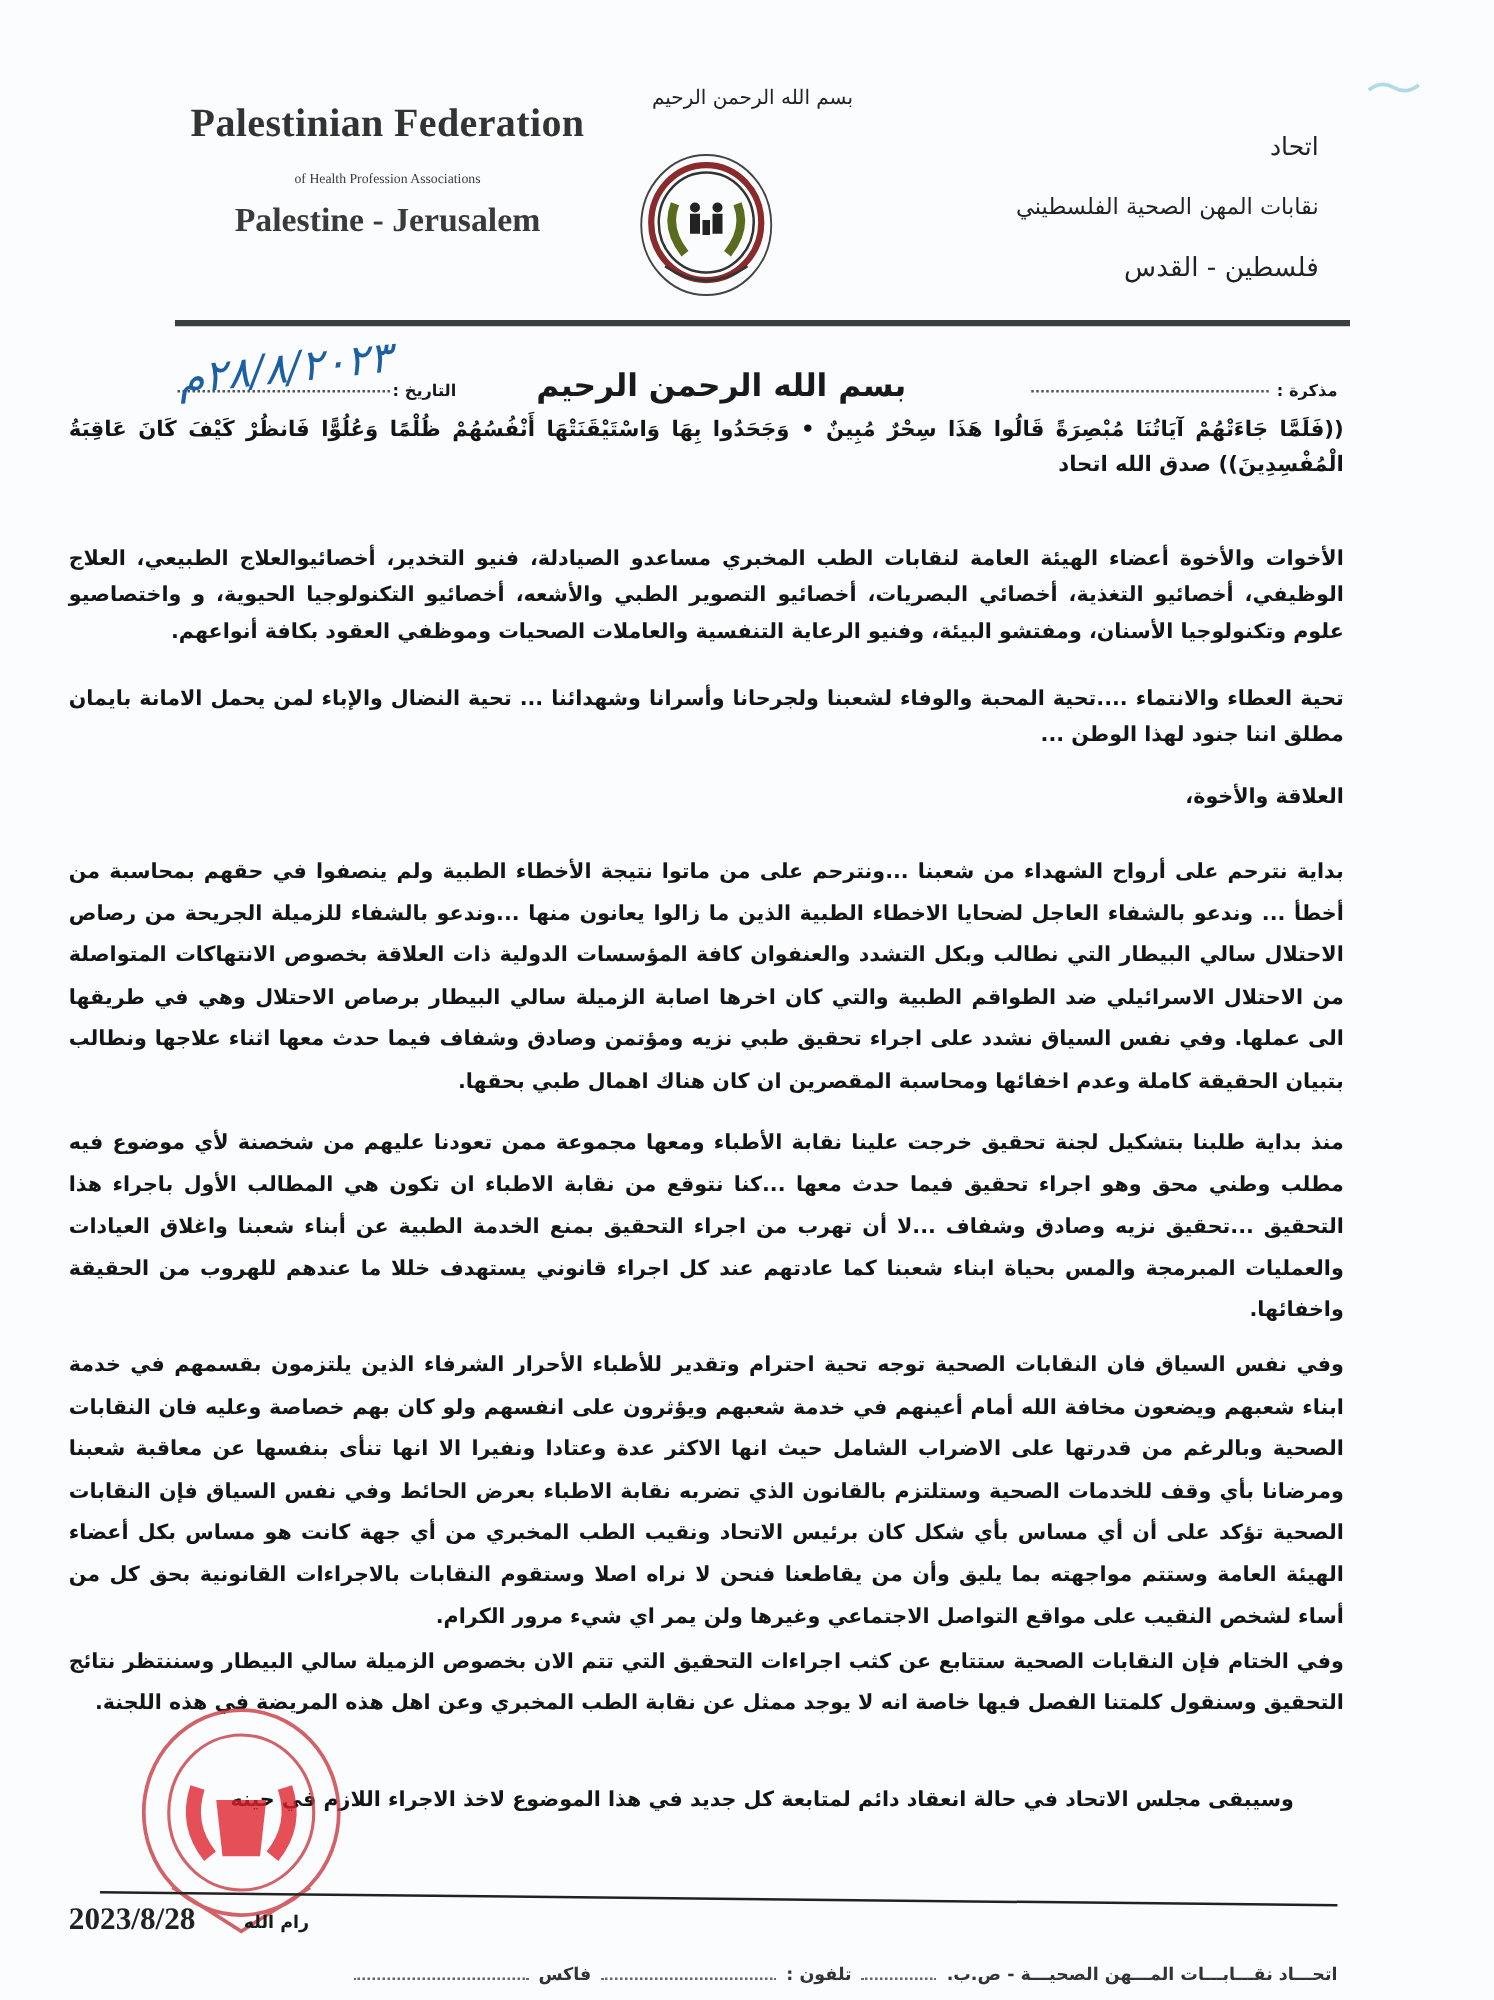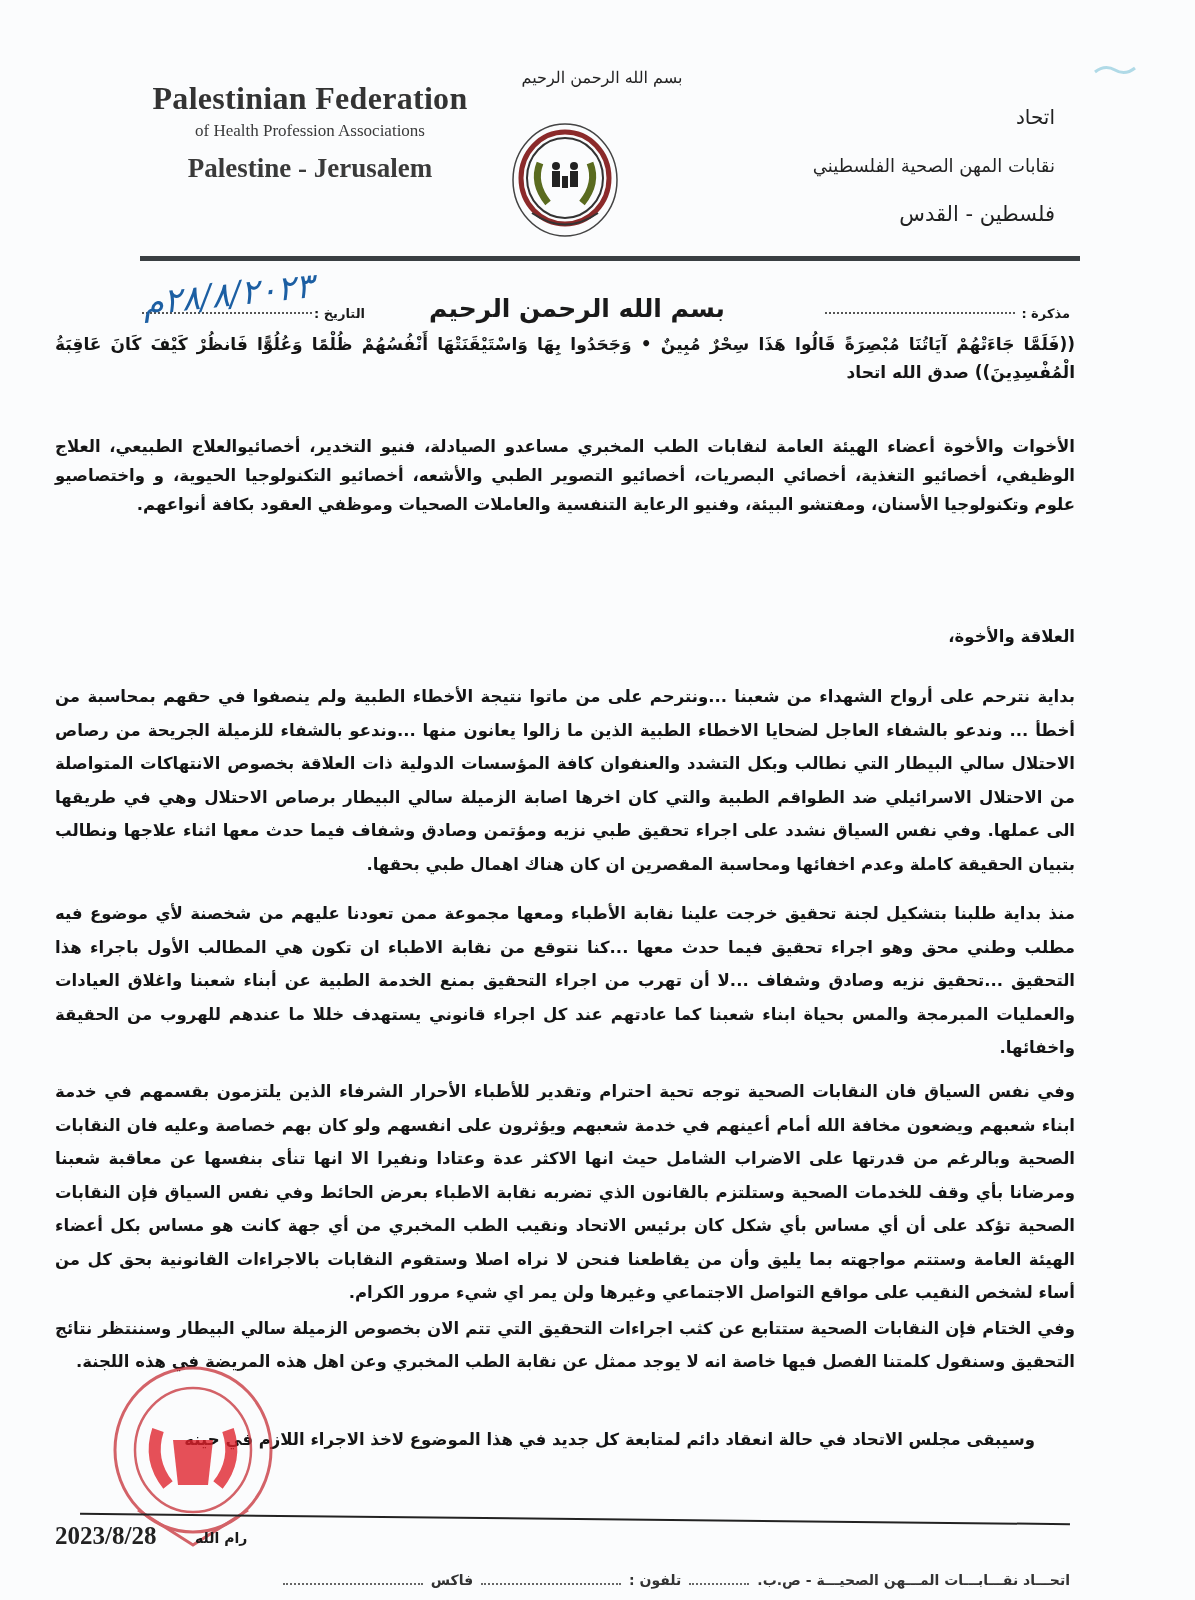--- a/index.html
+++ b/index.html
@@ -9,21 +9,21 @@
       position: relative;
       overflow: hidden;
       font-family: "DejaVu Sans", sans-serif;
       color: #1a1a1a;
     }
     .page { position: absolute; inset: 0; }
 
     
     .en-header { position: absolute; left: 110px; top: 80px; width: 400px; text-align: center; font-family: "Liberation Serif", serif; color: #333; }
     .en-title { font-size: 32px; font-weight: bold; letter-spacing: 0.3px; }
-    .en-sub { font-size: 17px; margin-top: 4px; color: #3a3a3a; }
+    .en-sub { font-size: 11px; margin-top: 20px; color: #3a3a3a; }
     .en-loc { font-size: 27px; font-weight: bold; margin-top: 12px; color: #3a3a3a; }
 
     
     .ar-header { position: absolute; right: 140px; top: 105px; width: 320px; text-align: right; direction: rtl; font-weight: normal; color: #222; }
     .ar-h1 { font-size: 20px; }
     .ar-h2 { font-size: 18px; margin-top: 26px; }
     .ar-h3 { font-size: 21px; margin-top: 26px; }
 
     
     .basmala-top { position: absolute; left: 502px; top: 68px; width: 200px; text-align: center; font-size: 16px; direction: rtl; color: #222; font-family: "DejaVu Serif", serif; }
@@ -109,20 +109,21 @@
     <span class="memo-label">مذكرة :</span>
     <span class="memo-dots"></span>
     <span class="basmala-main">بسم الله الرحمن الرحيم</span>
     <span class="date-label">التاريخ :</span>
     <span class="date-dots"></span>
     <span class="date-hand">٢٨/٨/٢٠٢٣م</span>
   </div>
 
   <div class="body-text verse">((فَلَمَّا جَاءَتْهُمْ آيَاتُنَا مُبْصِرَةً قَالُوا هَذَا سِحْرٌ مُبِينٌ • وَجَحَدُوا بِهَا وَاسْتَيْقَنَتْهَا أَنْفُسُهُمْ ظُلْمًا وَعُلُوًّا فَانظُرْ كَيْفَ كَانَ عَاقِبَةُ الْمُفْسِدِينَ))   صدق الله اتحاد</div>
   <div class="body-text para-members">الأخوات والأخوة أعضاء الهيئة العامة لنقابات الطب المخبري مساعدو الصيادلة، فنيو التخدير، أخصائيوالعلاج الطبيعي، العلاج الوظيفي، أخصائيو التغذية، أخصائي البصريات، أخصائيو التصوير الطبي والأشعه، أخصائيو التكنولوجيا الحيوية، و واختصاصيو علوم وتكنولوجيا الأسنان، ومفتشو البيئة، وفنيو الرعاية التنفسية والعاملات الصحيات وموظفي العقود بكافة أنواعهم.</div>
+  <div class="body-text para-greeting">تحية العطاء والانتماء ....تحية المحبة والوفاء لشعبنا ولجرحانا وأسرانا وشهدائنا ... تحية النضال والإباء لمن يحمل الامانة بايمان مطلق اننا جنود لهذا الوطن ...</div>
   <div class="body-text salutation">العلاقة والأخوة،</div>
   <div class="body-text para-1">بداية نترحم على أرواح الشهداء من شعبنا ...ونترحم على من ماتوا نتيجة الأخطاء الطبية ولم ينصفوا في حقهم بمحاسبة من أخطأ ... وندعو بالشفاء العاجل لضحايا الاخطاء الطبية الذين ما زالوا يعانون منها ...وندعو بالشفاء للزميلة الجريحة من رصاص الاحتلال سالي البيطار التي نطالب وبكل التشدد والعنفوان كافة المؤسسات الدولية ذات العلاقة بخصوص الانتهاكات المتواصلة من الاحتلال الاسرائيلي ضد الطواقم الطبية والتي كان اخرها اصابة الزميلة سالي البيطار برصاص الاحتلال وهي في طريقها الى عملها. وفي نفس السياق نشدد على اجراء تحقيق طبي نزيه ومؤتمن وصادق وشفاف فيما حدث معها اثناء علاجها ونطالب بتبيان الحقيقة كاملة وعدم اخفائها ومحاسبة المقصرين ان كان هناك اهمال طبي بحقها.</div>
   <div class="body-text para-2">منذ بداية طلبنا بتشكيل لجنة تحقيق خرجت علينا نقابة الأطباء ومعها مجموعة ممن تعودنا عليهم من شخصنة لأي موضوع فيه مطلب وطني محق وهو اجراء تحقيق فيما حدث معها ...كنا نتوقع من نقابة الاطباء ان تكون هي المطالب الأول باجراء هذا التحقيق ...تحقيق نزيه وصادق وشفاف ...لا أن تهرب من اجراء التحقيق بمنع الخدمة الطبية عن أبناء شعبنا واغلاق العيادات والعمليات المبرمجة والمس بحياة ابناء شعبنا كما عادتهم عند كل اجراء قانوني يستهدف خللا ما عندهم للهروب من الحقيقة واخفائها.</div>
   <div class="body-text para-3">وفي نفس السياق فان النقابات الصحية توجه تحية احترام وتقدير للأطباء الأحرار الشرفاء الذين يلتزمون بقسمهم في خدمة ابناء شعبهم ويضعون مخافة الله أمام أعينهم في خدمة شعبهم ويؤثرون على انفسهم ولو كان بهم خصاصة وعليه فان النقابات الصحية وبالرغم من قدرتها على الاضراب الشامل حيث انها الاكثر عدة وعتادا ونفيرا الا انها تنأى بنفسها عن معاقبة شعبنا ومرضانا بأي وقف للخدمات الصحية وستلتزم بالقانون الذي تضربه نقابة الاطباء بعرض الحائط وفي نفس السياق فإن النقابات الصحية تؤكد على أن أي مساس بأي شكل كان برئيس الاتحاد ونقيب الطب المخبري من أي جهة كانت هو مساس بكل أعضاء الهيئة العامة وستتم مواجهته بما يليق وأن من يقاطعنا فنحن لا نراه اصلا وستقوم النقابات بالاجراءات القانونية بحق كل من أساء لشخص النقيب على مواقع التواصل الاجتماعي وغيرها ولن يمر اي شيء مرور الكرام.</div>
   <div class="body-text para-5">وسيبقى مجلس الاتحاد في حالة انعقاد دائم لمتابعة كل جديد في هذا الموضوع لاخذ الاجراء اللازم في حينه</div>
   <div class="body-text para-4">وفي الختام فإن النقابات الصحية ستتابع عن كثب اجراءات التحقيق التي تتم الان بخصوص الزميلة سالي البيطار وسننتظر نتائج التحقيق وسنقول كلمتنا الفصل فيها خاصة انه لا يوجد ممثل عن نقابة الطب المخبري وعن اهل هذه المريضة في هذه اللجنة.</div>
 
   <svg class="stamp" viewBox="0 0 170 190">
     <ellipse cx="85" cy="90" rx="78" ry="82" fill="none" stroke="#c8383f" stroke-width="3"></ellipse>
     <ellipse cx="85" cy="90" rx="58" ry="62" fill="none" stroke="#c8383f" stroke-width="2.5"></ellipse>

